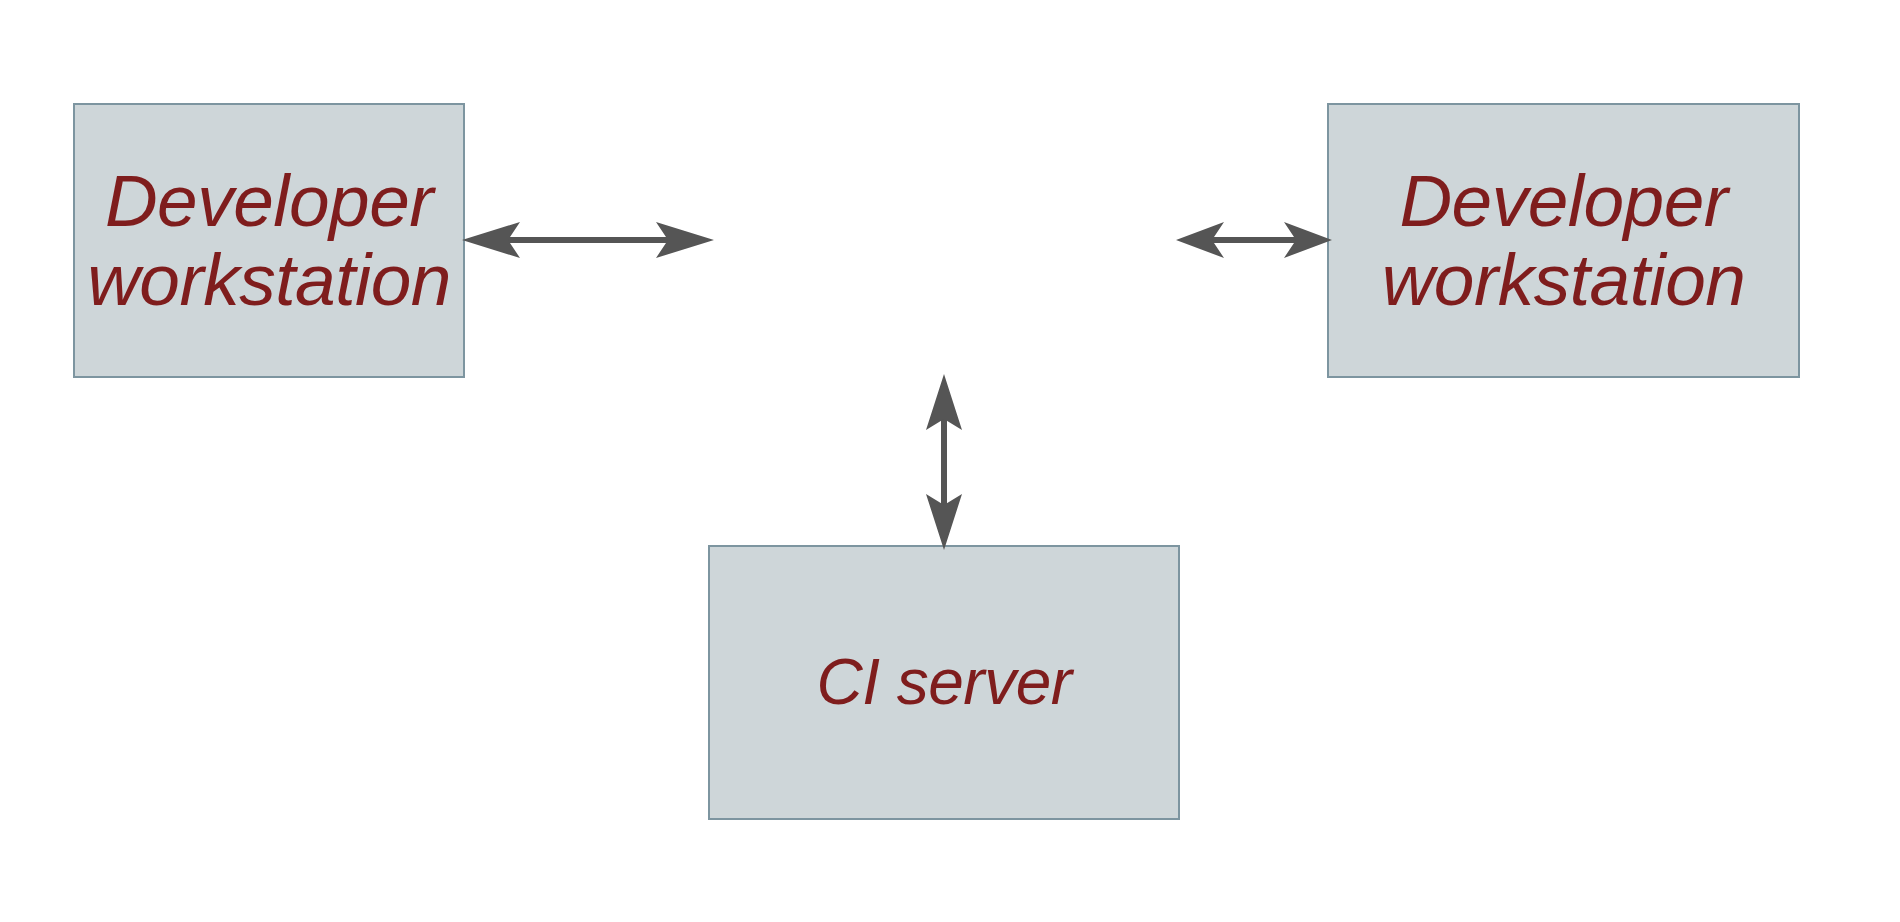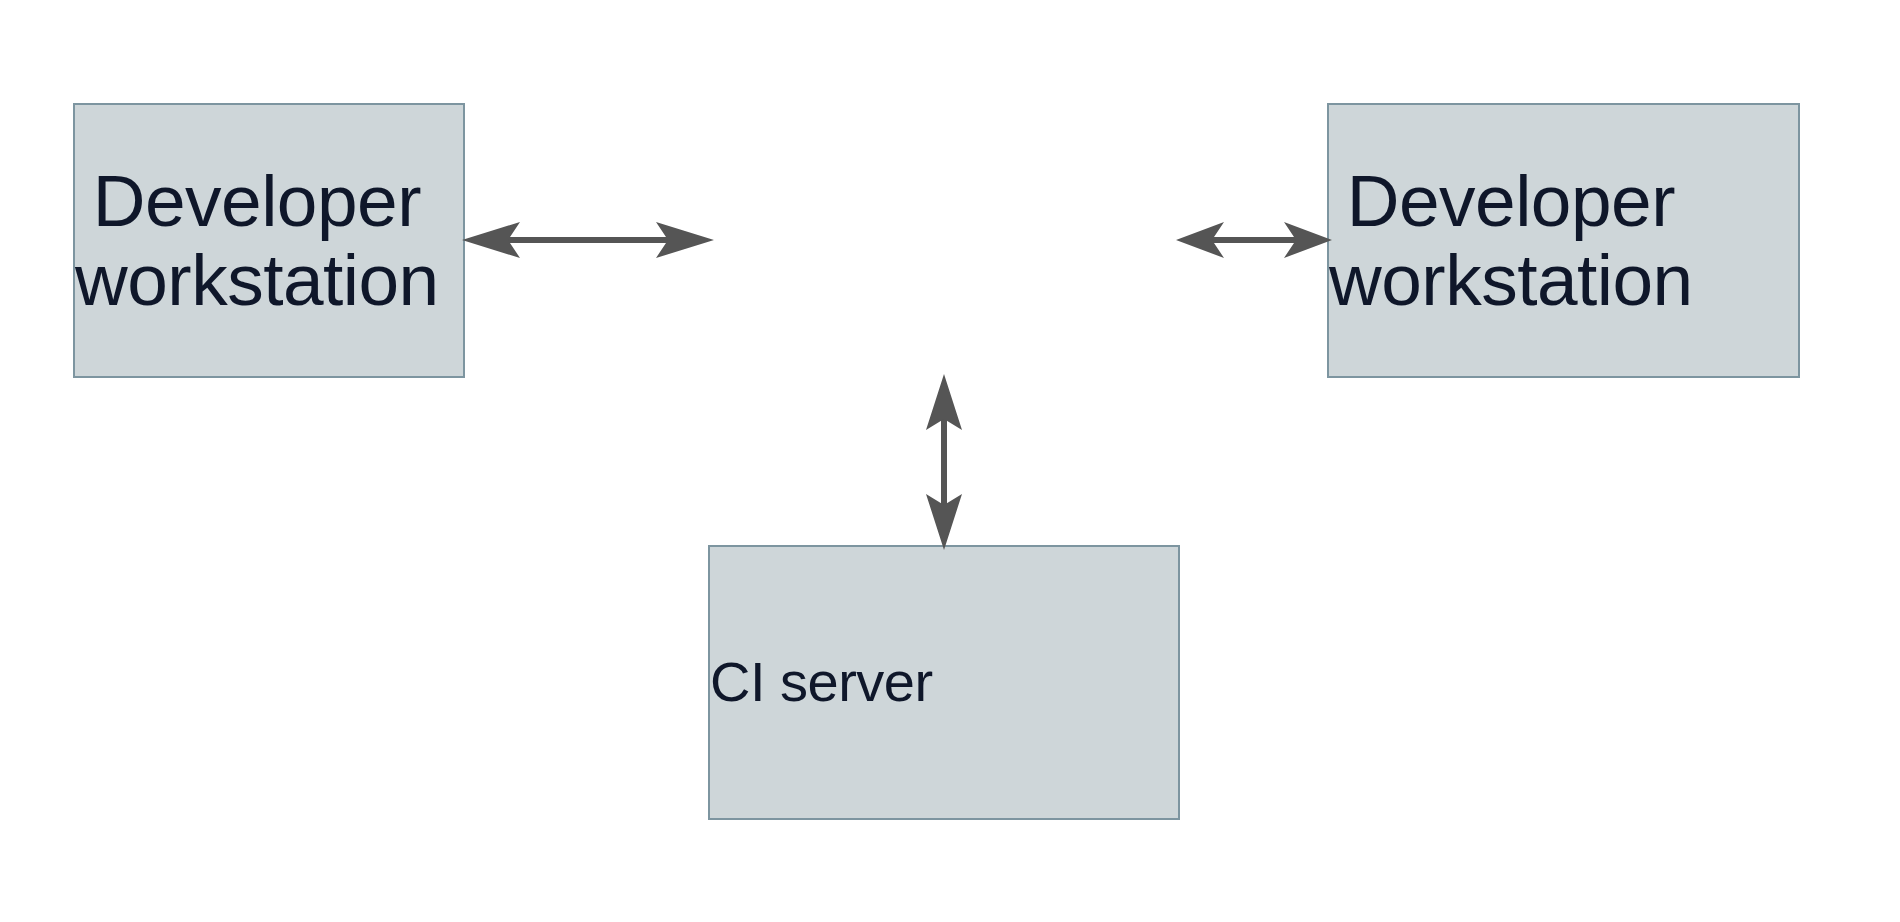--- a/index.html
+++ b/index.html
@@ -18,35 +18,36 @@
     background: #ffffff;
     overflow: hidden;
   }
   .node {
     position: absolute;
     box-sizing: border-box;
     background: #ced6d9;
     border: 2px solid #7d95a0;
     display: flex;
     align-items: center;
-    justify-content: flex-start;
+    justify-content: center;
     text-align: center;
-    color: #0f172a;
+    color: #7f1d1d;
     font-family: "Liberation Sans", "DejaVu Sans", sans-serif;
     font-weight: 400;
     line-height: 1.08;
     letter-spacing: -0.5px;
     white-space: pre-line;
     user-select: none;
+    font-style: italic;
   }
   
   #node-dev-left   { left: 73px;   top: 103px; width: 392px; height: 275px; font-size: 73px; }
   #node-cache      { left: 708px;  top: 103px; width: 472px; height: 275px; font-size: 76px; }
   #node-dev-right  { left: 1327px; top: 103px; width: 473px; height: 275px; font-size: 73px; }
-  #node-ci         { left: 708px;  top: 545px; width: 472px; height: 275px; font-size: 56px; }
+  #node-ci         { left: 708px;  top: 545px; width: 472px; height: 275px; font-size: 64px; }
 
   .edge {
     position: absolute;
     pointer-events: none;
   }
   #edge-left-cache  { left: 462px; top: 215px; width: 252px; height: 50px; }
   #edge-cache-right { left: 1176px; top: 215px; width: 156px; height: 50px; }
   #edge-cache-ci    { left: 918px;  top: 374px; width: 52px;  height: 176px; }
 
   .edge svg { display: block; width: 100%; height: 100%; overflow: visible; }

